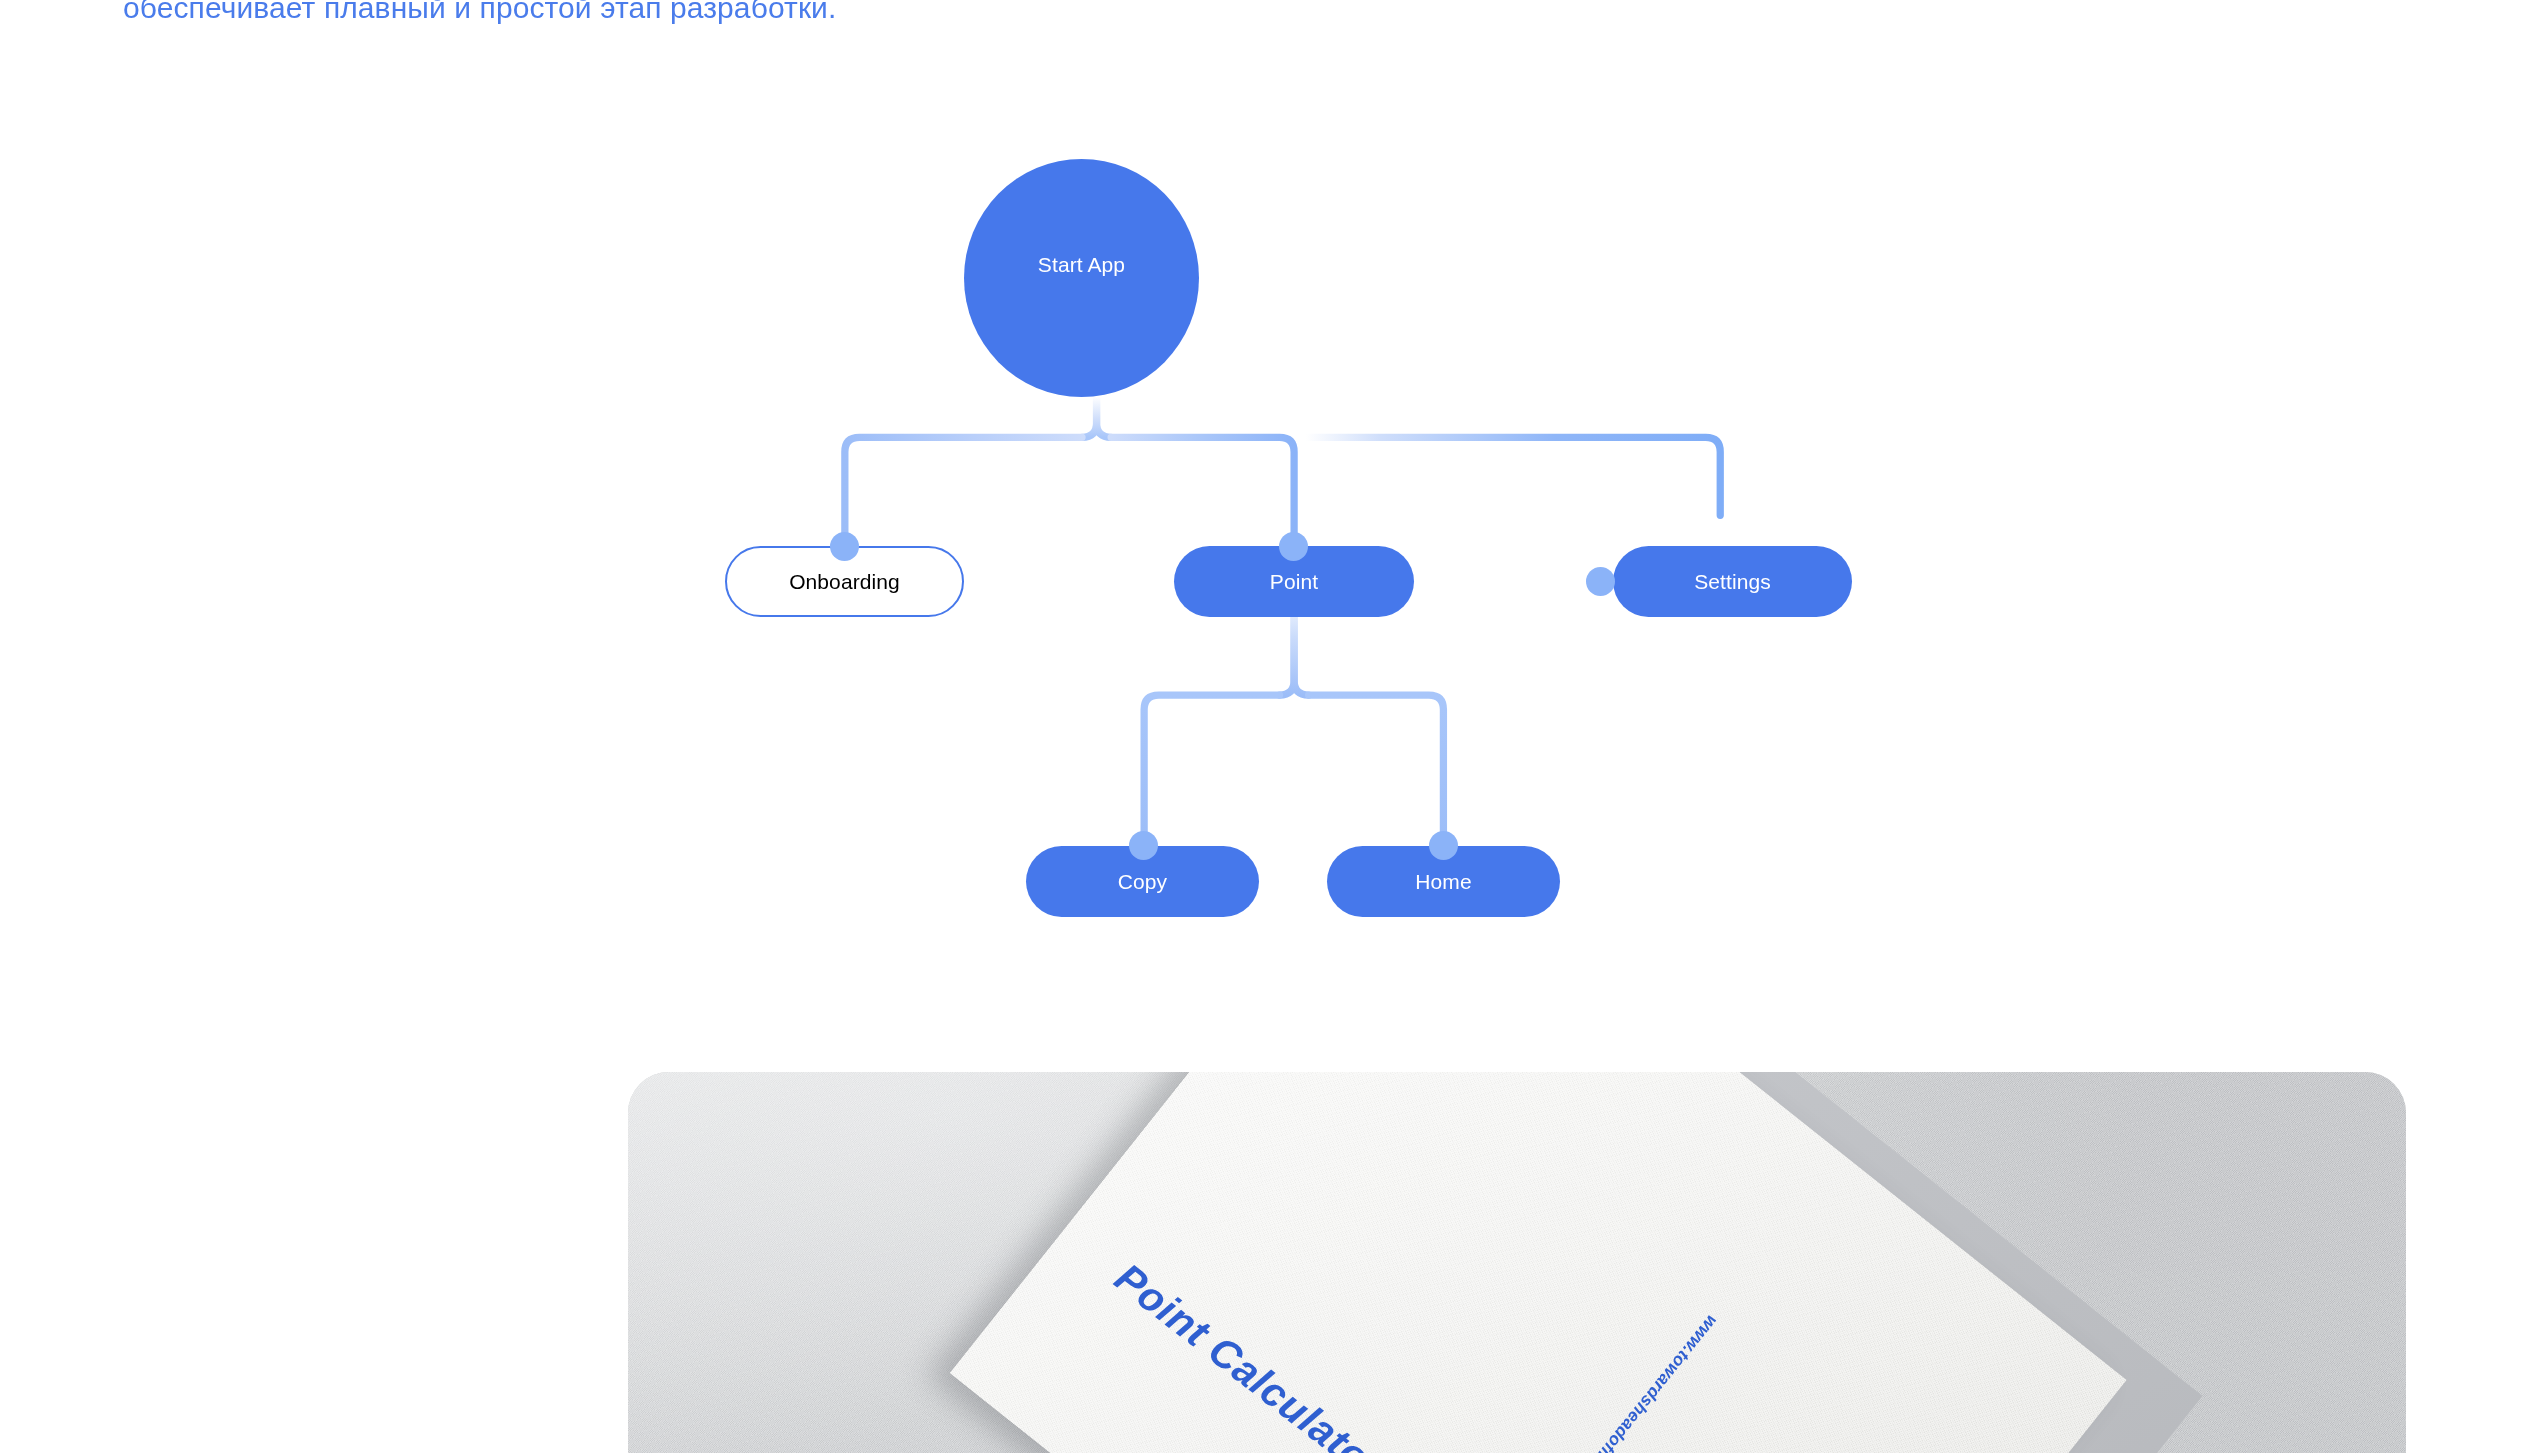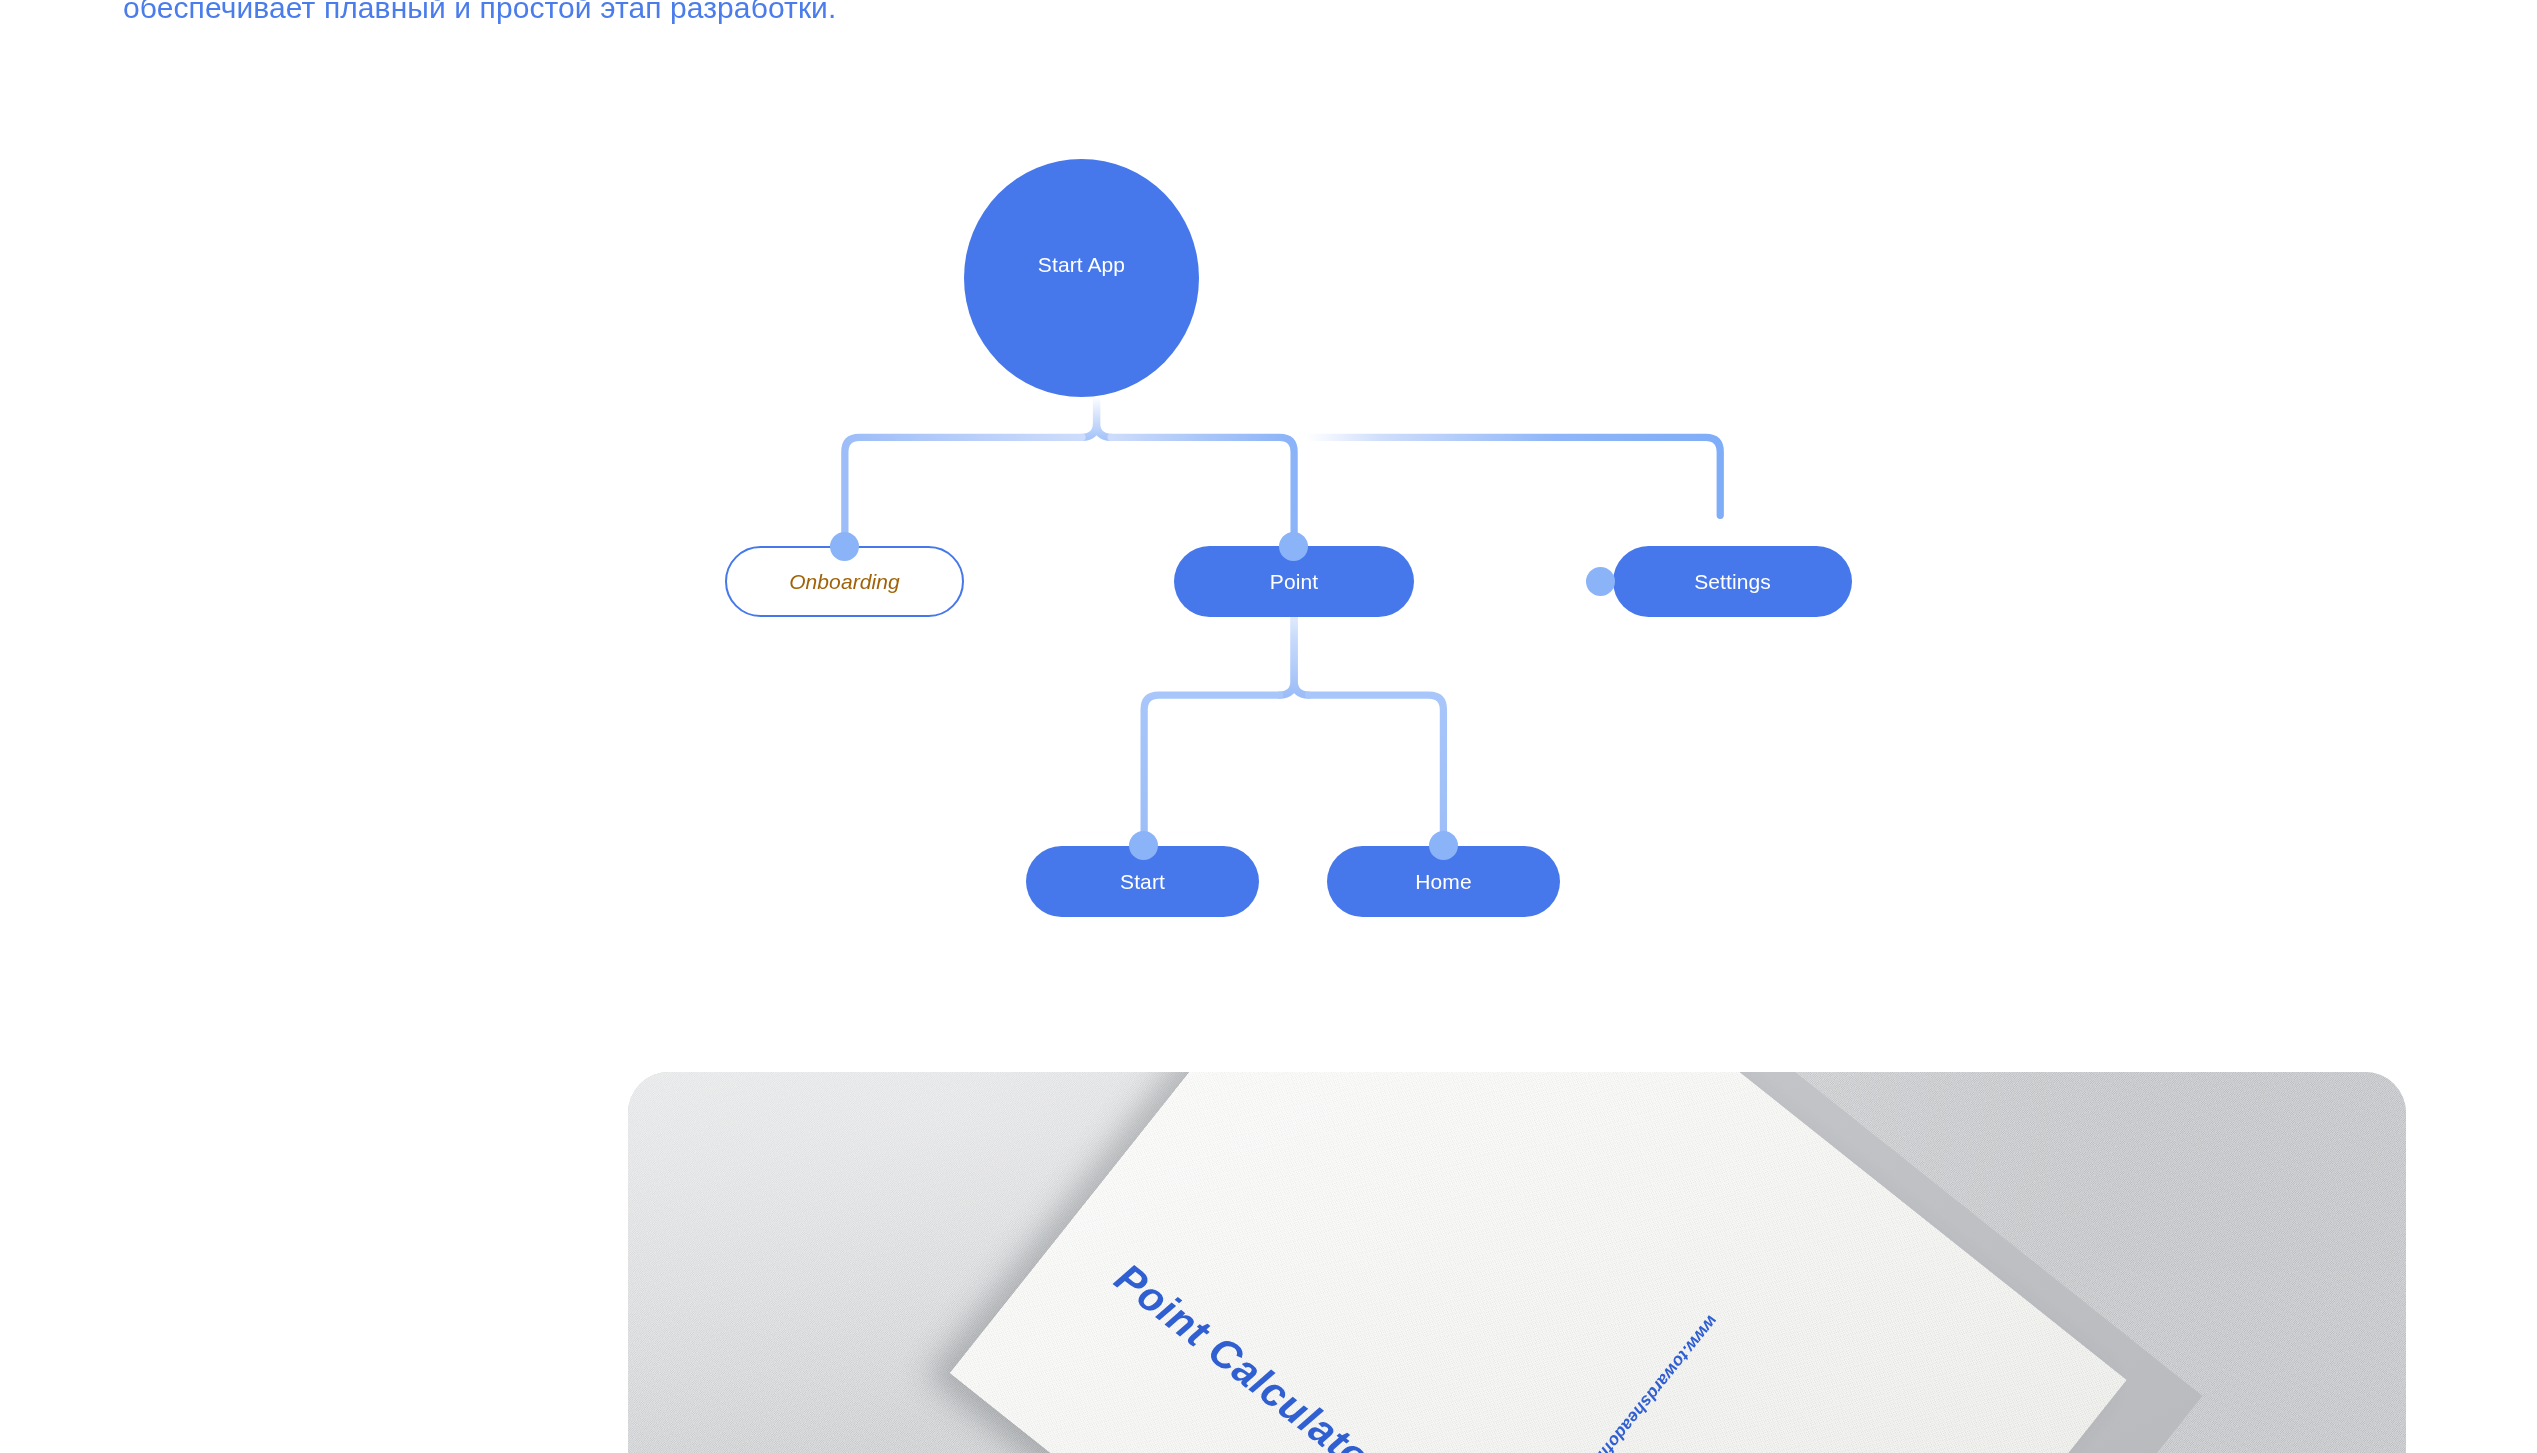--- a/index.html
+++ b/index.html
@@ -69,21 +69,21 @@
     border-radius: 37px;
     background: #4678eb;
   }
   .node.filled .node-label { color: #ffffff; }
 
   .node.outlined {
     border-radius: 37px;
     background: #ffffff;
     border: 2px solid #4678eb;
   }
-  .node.outlined .node-label { color: #a16207; font-style: italic; }
+  .node.outlined .node-label { color: #000000; }
 
   .port-dot {
     position: absolute;
     width: 29px;
     height: 29px;
     border-radius: 50%;
     background: #8bb3f8;
     z-index: 5;
   }
 
@@ -256,21 +256,21 @@
     <span class="node-label">Point</span>
   </div>
   <div class="port-dot" style="left:1279px; top:532px;"></div>
 
   <div class="node filled" style="left:1613px; top:546px; width:239px; height:71px;">
     <span class="node-label">Settings</span>
   </div>
   <div class="port-dot" style="left:1586px; top:567px;"></div>
 
   <div class="node filled" style="left:1026px; top:846px; width:233px; height:71px;">
-    <span class="node-label">Start</span>
+    <span class="node-label">Copy</span>
   </div>
   <div class="port-dot" style="left:1129px; top:831px;"></div>
 
   <div class="node filled" style="left:1327px; top:846px; width:233px; height:71px;">
     <span class="node-label">Home</span>
   </div>
   <div class="port-dot" style="left:1429px; top:831px;"></div>
 
 </div>
 

